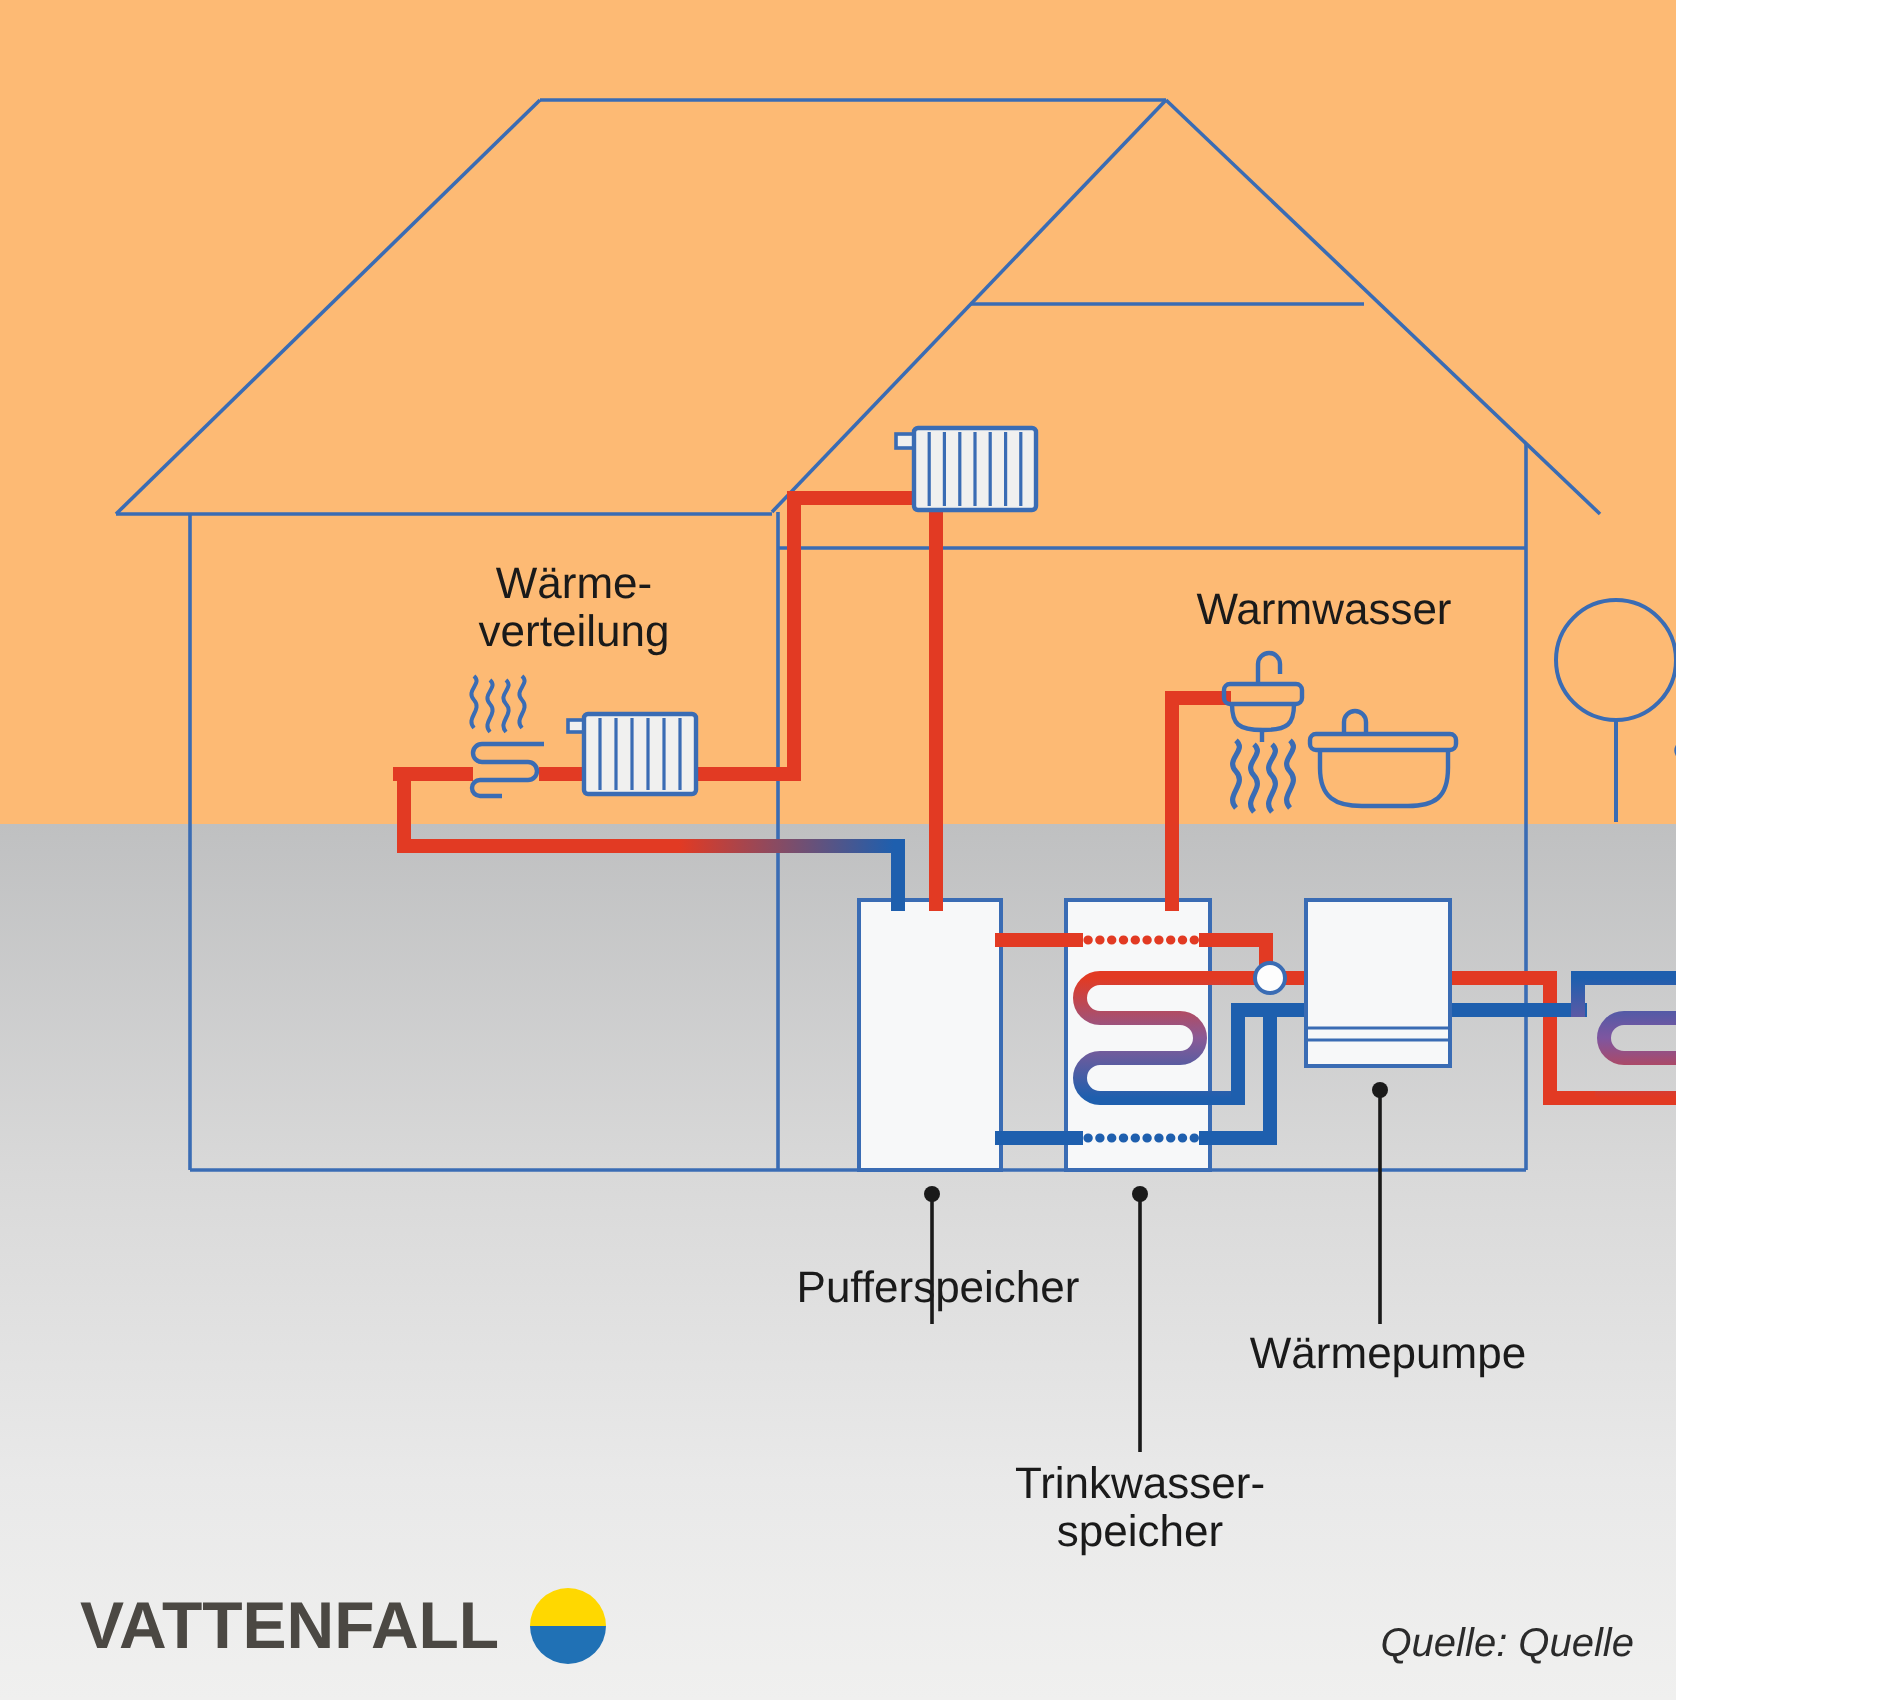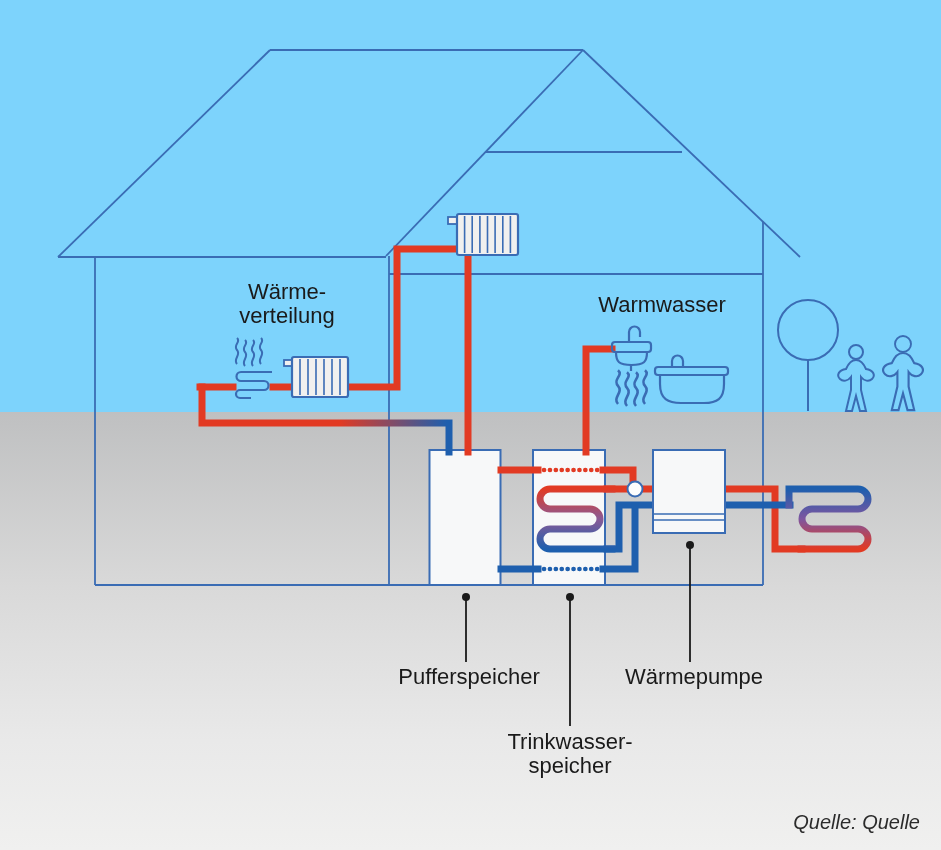--- a/index.html
+++ b/index.html
@@ -1,18 +1,18 @@
 <!DOCTYPE html>
 <html style="--pipe-hot: #e23a23; --pipe-cold: #1e5fae; --outline: #3a6cb4; --label-text: #1a1a1a; --brand-yellow: #ffd800; --brand-blue: #2071b5;"><head>
 <meta charset="utf-8">
 <style>
   html,body{margin:0;padding:0;background:#fff;}
   .stage{
-    position:relative;width:941px;height:850px;overflow:hidden;
-    background:#7dd3fc;
+    position:relative;width:838px;height:850px;overflow:hidden;
+    background:#fdba74;
     font-family:"Liberation Sans", sans-serif;
   }
   .ground{
     position:absolute;left:0;top:412px;width:941px;height:438px;
     background:linear-gradient(180deg,#bfc0c1 0%,#d9d9d9 40%,#e9e9e9 75%,#f0f0ef 100%);
   }
   svg.art{position:absolute;left:0;top:0;}
   .lbl{
     position:absolute;transform:translateX(-50%);
     color:var(--label-text,#1a1a1a);font-size:22px;line-height:24px;
@@ -179,21 +179,25 @@
       <circle cx="690" cy="545" r="4" stroke="none"></circle>
       <path d="M690,548 V662" fill="none"></path>
     </g>
   </svg>
 
   <div class="lbl" style="left:287px;top:280px">
     <span>Wärme-</span><br>
     <span>verteilung</span>
   </div>
   <div class="lbl" style="left:662px;top:293px">Warmwasser</div>
-  <div class="lbl" style="left:469px;top:665px">Pufferspeicher</div>
+  <div class="lbl" style="left:469px;top:632px">Pufferspeicher</div>
   <div class="lbl" style="left:694px;top:665px">Wärmepumpe</div>
   <div class="lbl" style="left:570px;top:730px">
     <span>Trinkwasser-</span><br>
     <span>speicher</span>
   </div>
 
+  <div class="logo">
+    <span class="word">VATTENFALL</span>
+    <span class="ball"></span>
+  </div>
   <div class="source">Quelle: Quelle</div>
 </div>
 
 </body></html>

